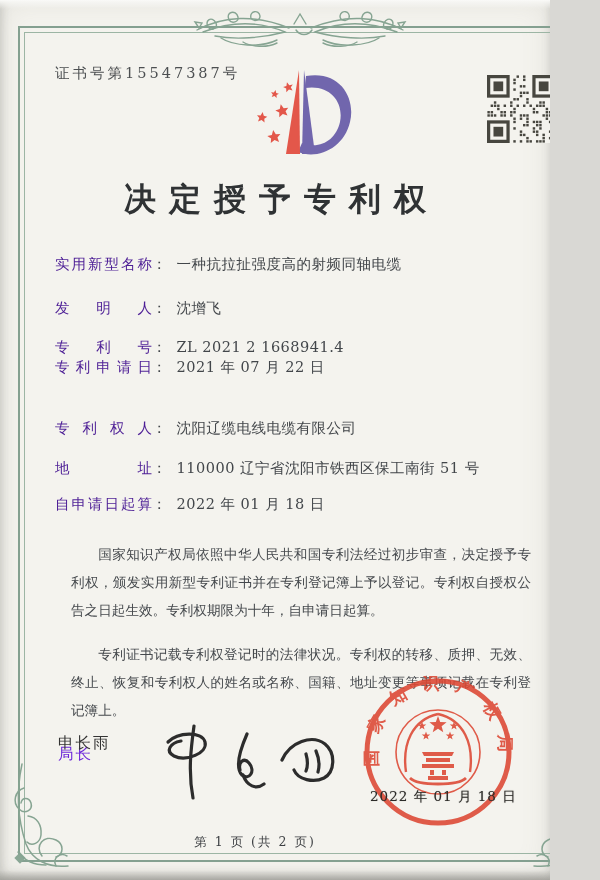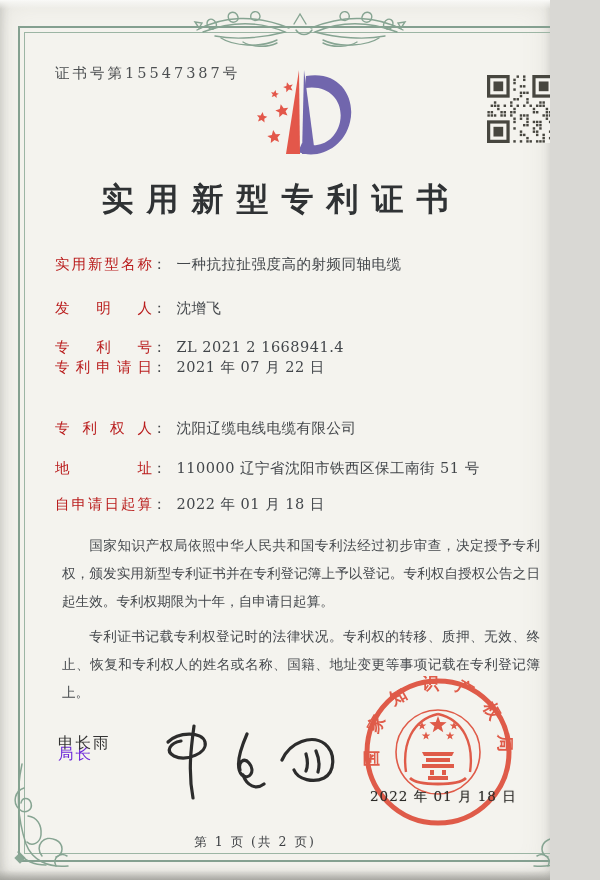--- a/index.html
+++ b/index.html
@@ -18,29 +18,29 @@
   .frame-inner{position:absolute;left:24px;top:32px;width:554px;height:820px;
                border:1px solid #9cb5a4;}
   .corner-diamond{position:absolute;width:8px;height:8px;background:#8aa795;transform:rotate(45deg);}
   
   .certno{position:absolute;left:55px;top:64px;font-size:14.5px;letter-spacing:3px;color:#4c4f51;}
   
   .title{position:absolute;left:0;top:178px;width:100%;text-align:center;
          font-size:32px;font-weight:600;letter-spacing:13px;color:#2f3234;text-indent:13px;}
   
   .frow{position:absolute;left:55px;font-size:14.5px;color:#42464a;white-space:nowrap;}
-  .flabel{display:inline-block;width:97px;text-align:justify;text-align-last:justify;color:#b91c1c;}
+  .flabel{display:inline-block;width:97px;text-align:justify;text-align-last:justify;color:#4c1d95;}
   .fcolon{display:inline-block;margin-right:10px;}
   .fvalue{letter-spacing:.5px;text-align:right;}
   .grant-right{position:absolute;left:300px;top:0;white-space:nowrap;}
   .grant-right .flabel{width:76px;}
   
   .intro{position:absolute;left:55px;top:524px;width:492px;font-size:13.6px;
          line-height:28px;color:#45494d;text-align:justify;}
-  .intro p{margin:7px;text-indent:2em;}
+  .intro p{margin:16px;text-indent:2em;}
   
   .director-title{position:absolute;left:58px;top:744px;font-size:15.5px;color:#6d28d9;letter-spacing:2px;}
   .director-name{position:absolute;left:58px;top:733px;font-size:15.5px;color:#333;letter-spacing:2px;}
   .sig{position:absolute;left:150px;top:718px;}
   
   .seal{position:absolute;left:362px;top:676px;width:152px;height:152px;}
   .seal svg{position:absolute;inset:0;opacity:.88;}
   .seal-date{position:absolute;left:8px;top:112px;width:136px;text-align:center;
              font-size:13.5px;color:#2c2b28;letter-spacing:1px;white-space:nowrap;
              text-shadow:0 0 1px rgba(50,50,48,.4);}
@@ -245,21 +245,21 @@
           <rect x="45.333333333333336" y="0" width="22.666666666666668" height="22.666666666666668"></rect>
           <rect x="48.57142857142857" y="3.238095238095238" width="16.19047619047619" height="16.19047619047619" fill="#f4f3ee"></rect>
           <rect x="51.80952380952381" y="6.476190476190476" width="9.714285714285715" height="9.714285714285715"></rect>
           <rect x="0" y="45.333333333333336" width="22.666666666666668" height="22.666666666666668"></rect>
           <rect x="3.238095238095238" y="48.57142857142857" width="16.19047619047619" height="16.19047619047619" fill="#f4f3ee"></rect>
           <rect x="6.476190476190476" y="51.80952380952381" width="9.714285714285715" height="9.714285714285715"></rect>
         </g>
     </svg>
   </div>
 
-  <div class="title">实用新型专利证书</div>
+  <div class="title">决定授予专利权</div>
 
   <div class="frow" style="top:255px">
     <span class="flabel">实用新型名称</span><span class="fcolon">：</span><span class="fvalue">一种抗拉扯强度高的射频同轴电缆</span>
   </div>
   <div class="frow" style="top:299px">
     <span class="flabel">发明人</span><span class="fcolon">：</span><span class="fvalue">沈增飞</span>
   </div>
   <div class="frow" style="top:338px">
     <span class="flabel">专利号</span><span class="fcolon">：</span><span class="fvalue">ZL 2021 2 1668941.4</span>
   </div>

